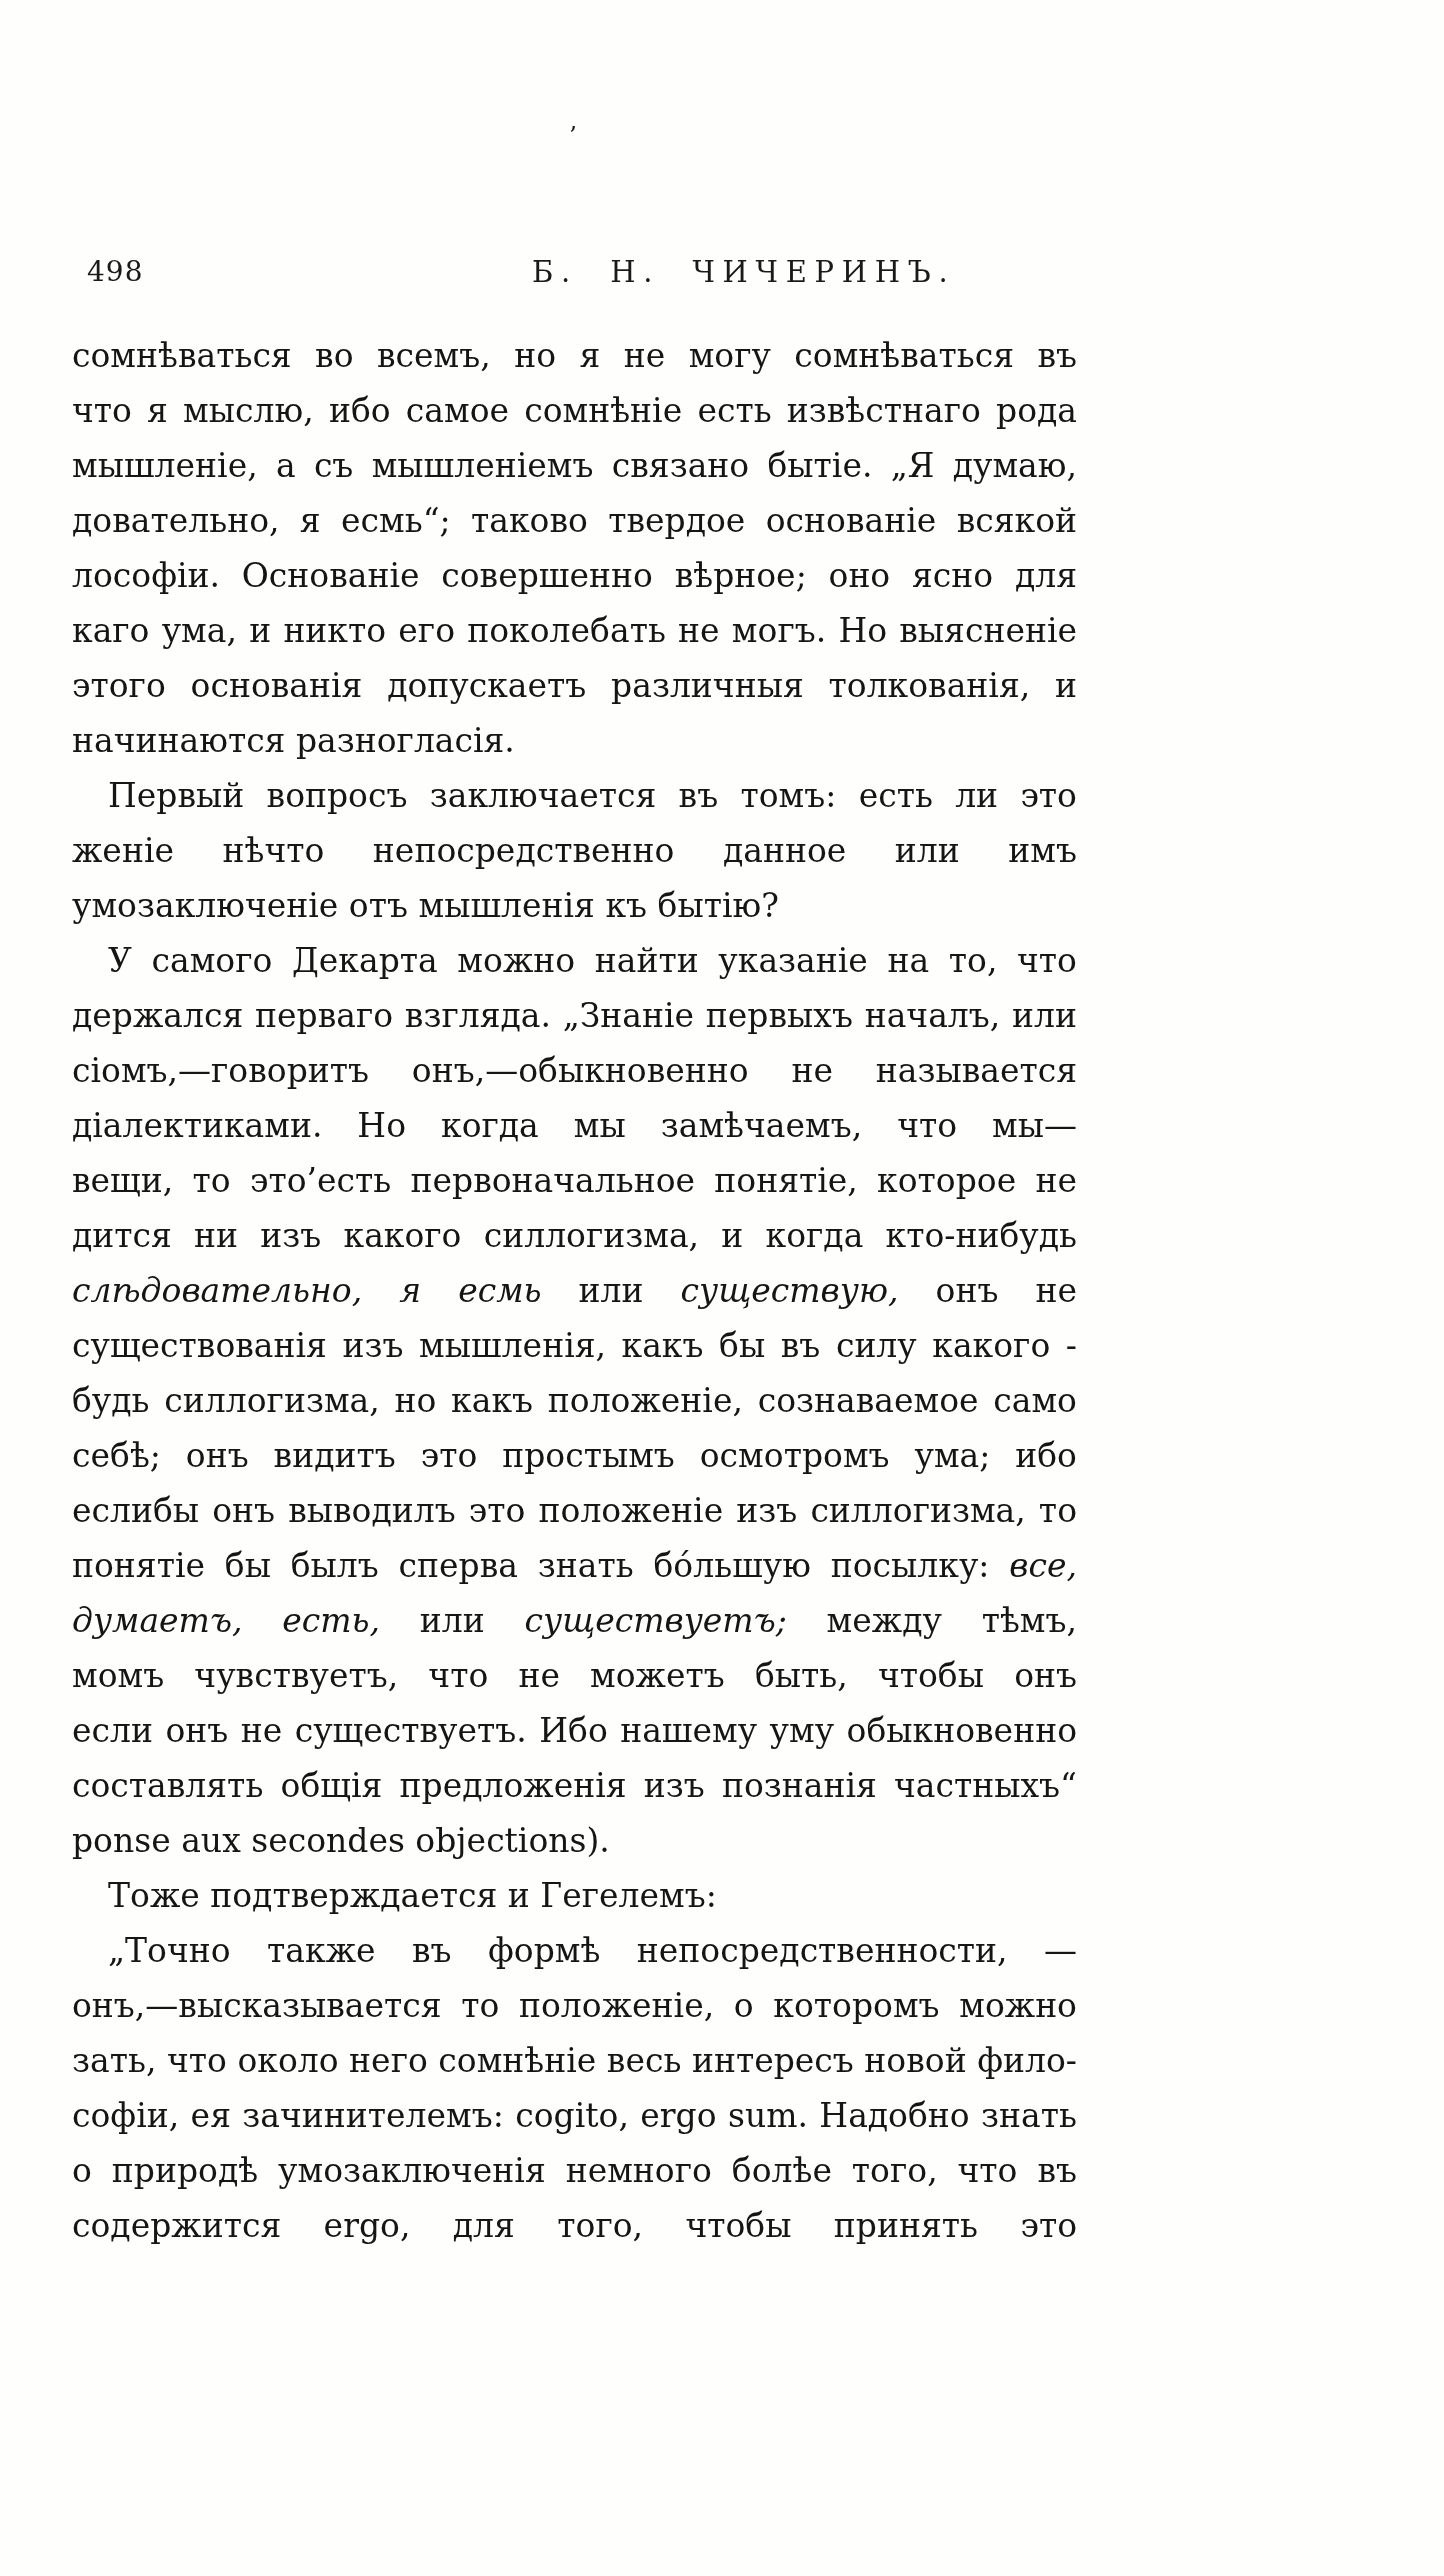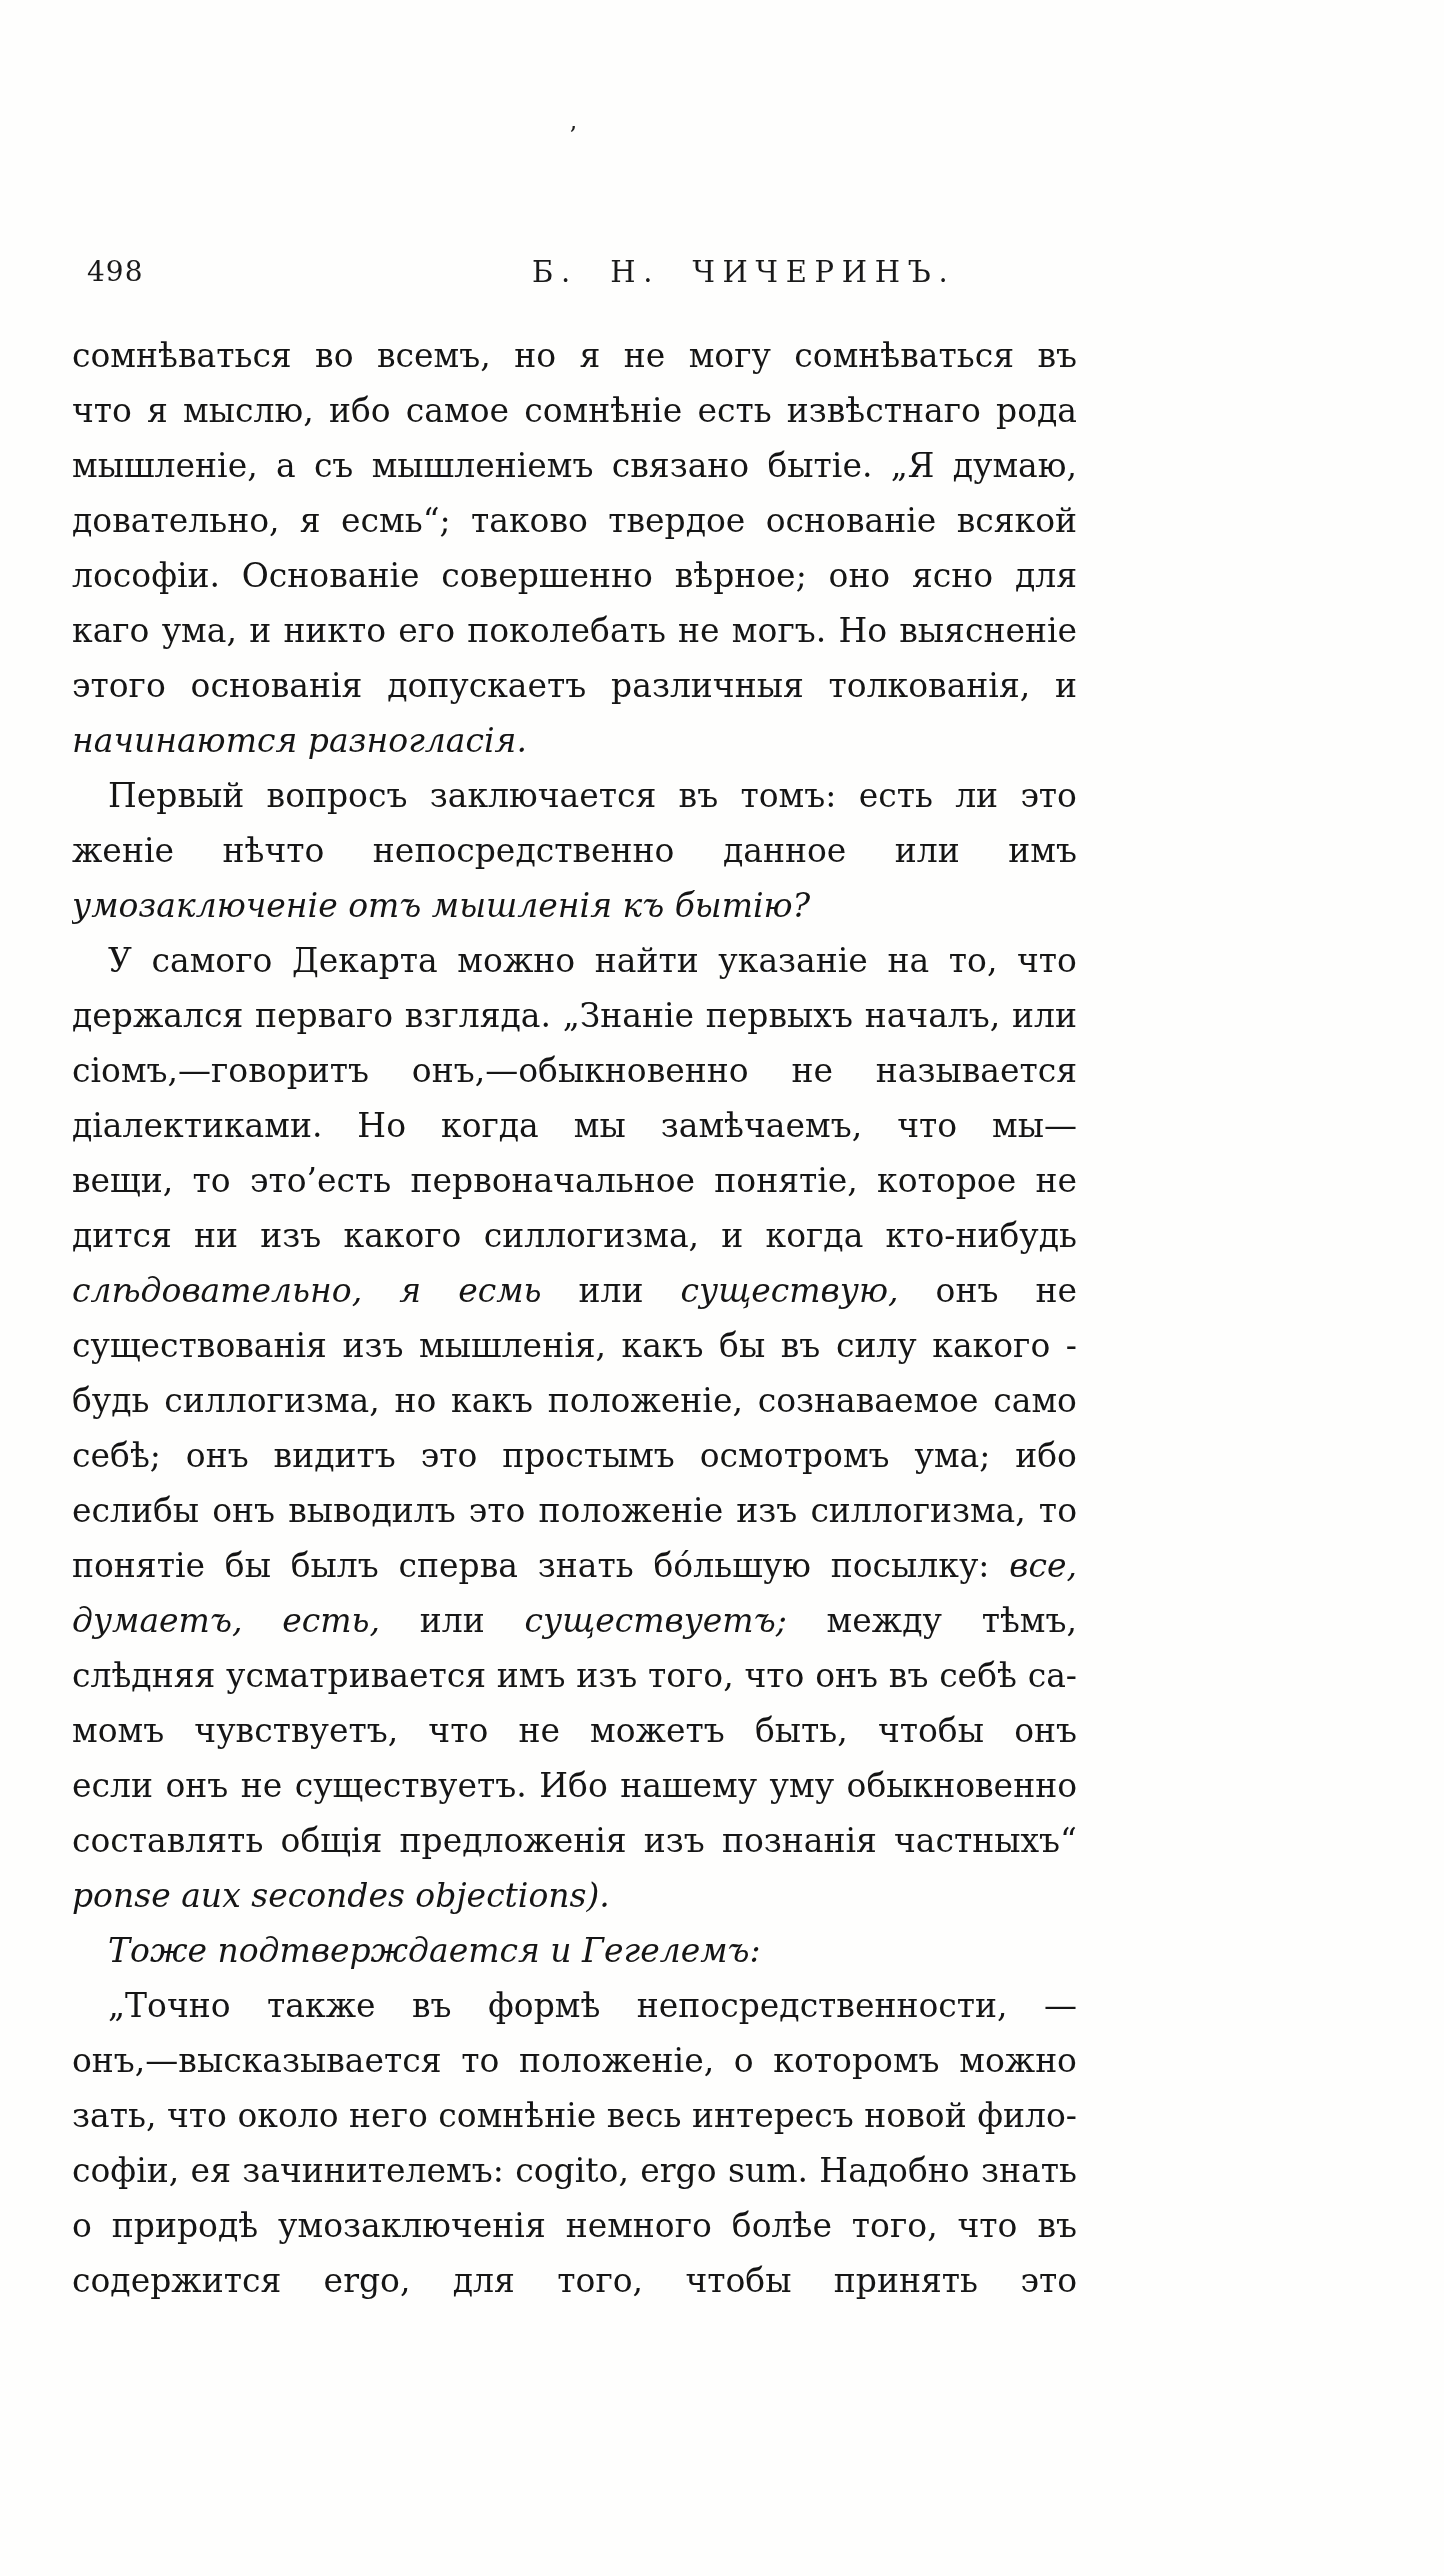--- a/index.html
+++ b/index.html
@@ -53,21 +53,20 @@
   .line {
     text-align: justify;
     text-align-last: justify;
     white-space: normal;
     overflow: hidden;
     height: 55px;
   }
   .line.lastline {
     text-align: center;
     text-align-last: left;
-    font-style: italic;
   }
   .line.indent {
     padding-left: 36px;
   }
   .it {
     font-style: italic;
   }
 </style>
 </head>
 <body>
@@ -96,21 +95,20 @@
       <div class="line"><span>діалектиками. Но когда мы замѣчаемъ, что мы—думающія</span></div>
       <div class="line"><span>вещи, то это’есть первоначальное понятіе, которое не выво-</span></div>
       <div class="line"><span>дится ни изъ какого силлогизма, и когда кто-нибудь говоритъ:</span></div>
       <div class="line"><span class="it">слѣдовательно, я есмь</span><span> или </span><span class="it">существую,</span><span> онъ не заключаетъ своего</span></div>
       <div class="line"><span>существованія изъ мышленія, какъ бы въ силу какого - ни-</span></div>
       <div class="line"><span>будь силлогизма, но какъ положеніе, сознаваемое само по</span></div>
       <div class="line"><span>себѣ; онъ видитъ это простымъ осмотромъ ума; ибо ясно, что</span></div>
       <div class="line"><span>еслибы онъ выводилъ это положеніе изъ силлогизма, то онъ</span></div>
       <div class="line"><span>понятіе бы былъ сперва знать бо́льшую посылку: </span><span class="it">все, что</span></div>
       <div class="line"><span class="it">думаетъ, есть,</span><span> или </span><span class="it">существуетъ;</span><span> между тѣмъ, наоборотъ, по-</span></div>
-      <div class="line"><span>слѣдняя усматривается имъ изъ того, что онъ въ себѣ са-</span></div>
       <div class="line"><span>момъ чувствуетъ, что не можетъ быть, чтобы онъ думалъ,</span></div>
       <div class="line"><span>если онъ не существуетъ. Ибо нашему уму обыкновенно</span></div>
       <div class="line"><span>составлять общія предложенія изъ познанія частныхъ“ (Ré-</span></div>
       <div class="line lastline"><span>ponse aux secondes objections).</span></div>
       <div class="line lastline indent"><span>Тоже подтверждается и Гегелемъ:</span></div>
       <div class="line indent"><span>„Точно также въ формѣ непосредственности, — говоритъ</span></div>
       <div class="line"><span>онъ,—высказывается то положеніе, о которомъ можно ска-</span></div>
       <div class="line"><span>зать, что около него сомнѣніе весь интересъ новой фило-</span></div>
       <div class="line"><span>софіи, ея зачинителемъ: cogito, ergo sum. Надобно знать</span></div>
       <div class="line"><span>о природѣ умозаключенія немного болѣе того, что въ немъ</span></div>

